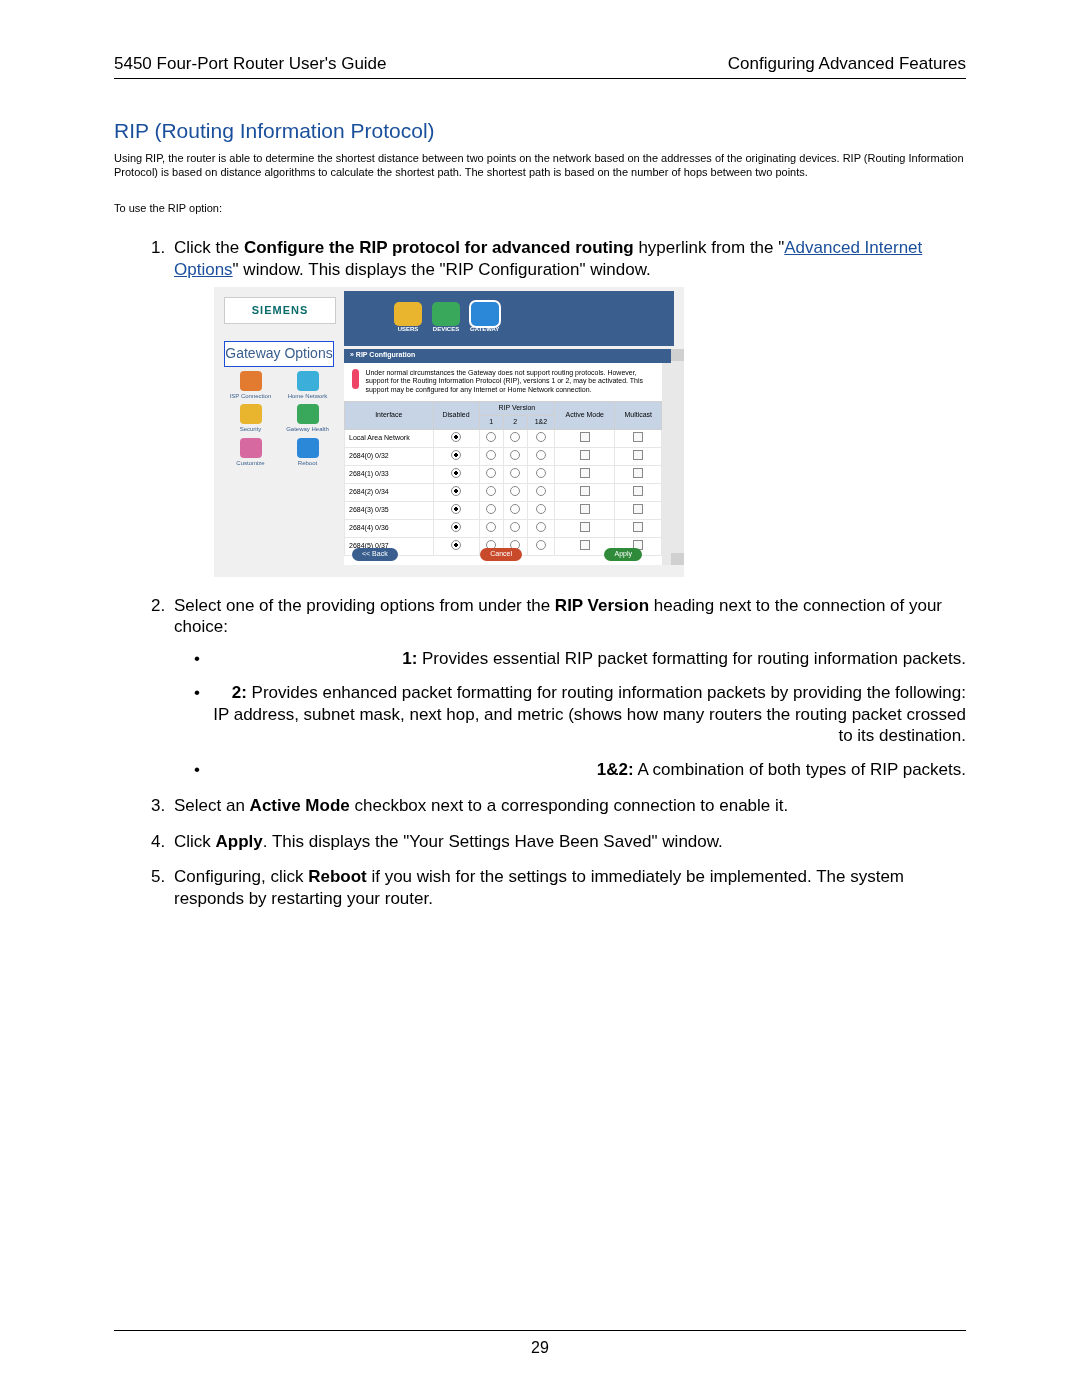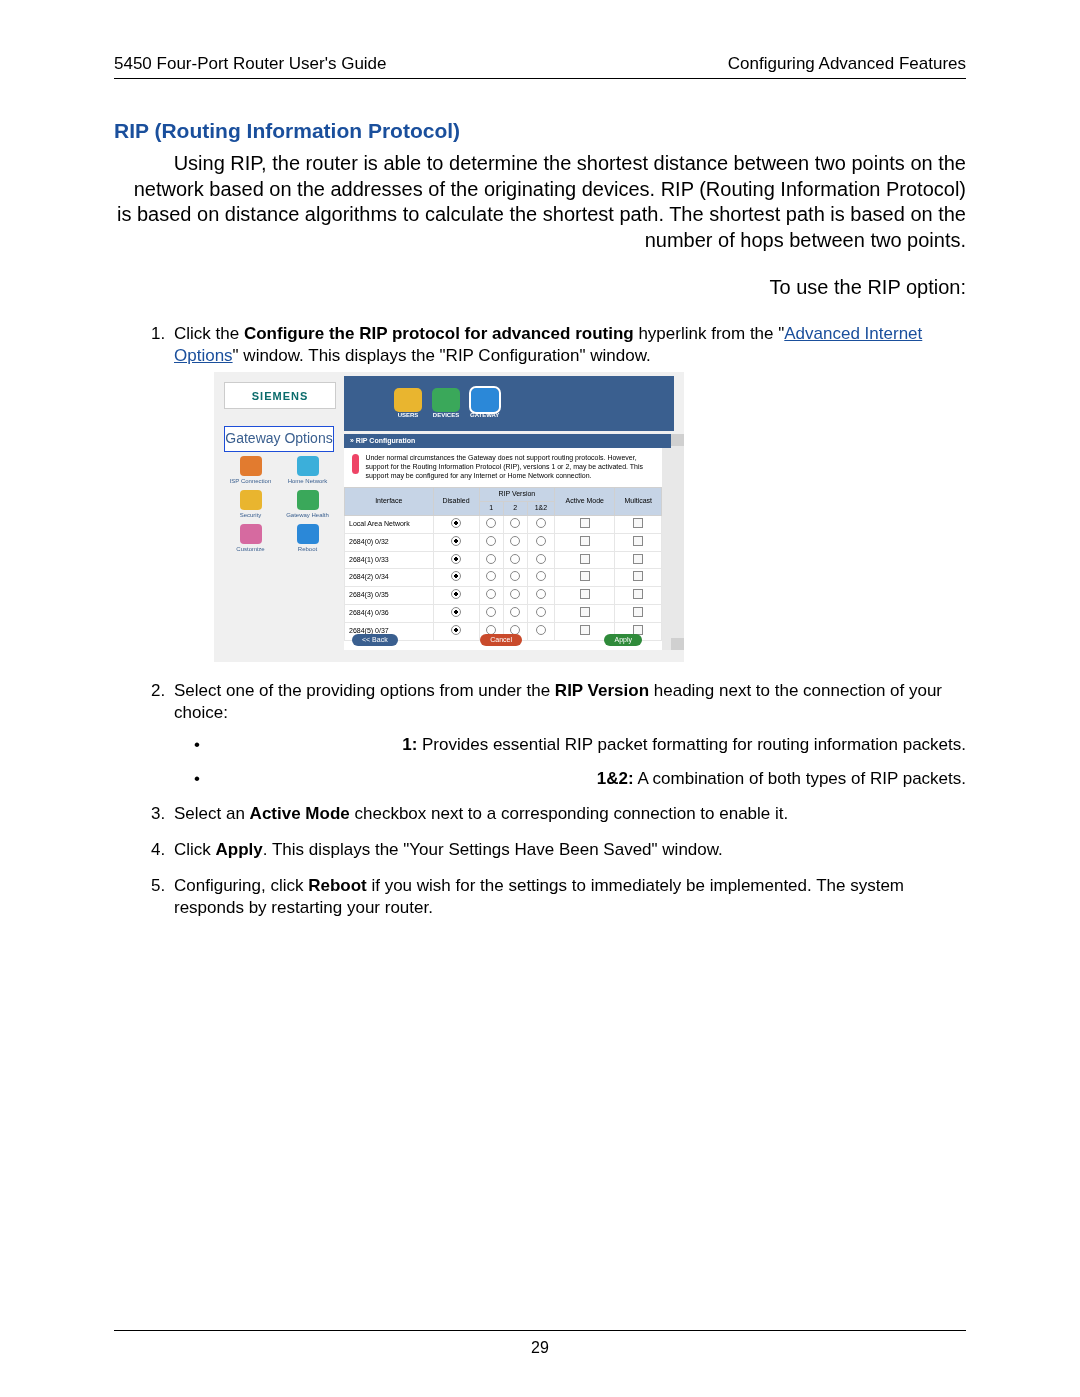--- a/index.html
+++ b/index.html
@@ -7,22 +7,22 @@
     width:1080px;height:1397px;
     box-sizing:border-box;
     padding:54px 114px 18px 114px;
     font-family:Arial,Helvetica,sans-serif;
     color:#000;
     position:relative;
   }
   .hdr{display:flex;justify-content:space-between;font-size:17px;}
   .hr{border:none;border-top:1px solid #000;margin:4px 0 40px 0;}
   .hr2{border:none;border-top:1px solid #000;margin:4px 0 8px 0;}
-  h2{color:#1a4f9c;font-size:21px;margin:0 0 8px 0;font-weight:bold;}
-  p{font-size:20px;line-height:1.28;margin:0 0 22px 0;text-align:right;}
+  h2{color:#1a4f9c;font-size:21px;margin:0 0 8px 0;font-weight:normal;}
+  p{font-size:11px;line-height:1.28;margin:0 0 22px 0;}
   ol{font-size:17px;line-height:1.28;padding-left:56px;margin:0;}
   ol>li{padding-left:4px;margin-bottom:14px;}
   ul{list-style:none;padding-left:20px;margin:10px 0 12px 0;text-align:right;}
   ul>li{position:relative;padding-left:18px;margin-bottom:12px;}
   ul>li::before{content:"•";position:absolute;left:0;top:0;}
   .lnk{color:#1a4f9c;text-decoration:underline;}
   b{font-weight:bold;}
   .footer{position:absolute;left:114px;right:114px;bottom:40px;}
   .pgnum{text-align:center;font-size:16px;margin-top:6px;}
   
@@ -232,20 +232,21 @@
             <div class="up"></div>
             <div class="dn"></div>
           </div>
       </div>
     </li>
 
     <li>
       <span>Select one of the providing options from under the </span><b>RIP Version</b><span> heading next to the connection of your choice:</span>
       <ul>
         <li><b>1:</b><span> Provides essential RIP packet formatting for routing information packets.</span></li>
+        <li><b>2:</b><span> Provides enhanced packet formatting for routing information packets by providing the following: IP address, subnet mask, next hop, and metric (shows how many routers the routing packet crossed to its destination.</span></li>
         <li><b>1&amp;2:</b><span> A combination of both types of RIP packets.</span></li>
       </ul>
     </li>
 
     <li>
       <span>Select an </span><b>Active Mode</b><span> checkbox next to a corresponding connection to enable it.</span>
     </li>
     <li>
       <span>Click </span><b>Apply</b><span>. This displays the "Your Settings Have Been Saved" window.</span>
     </li>

